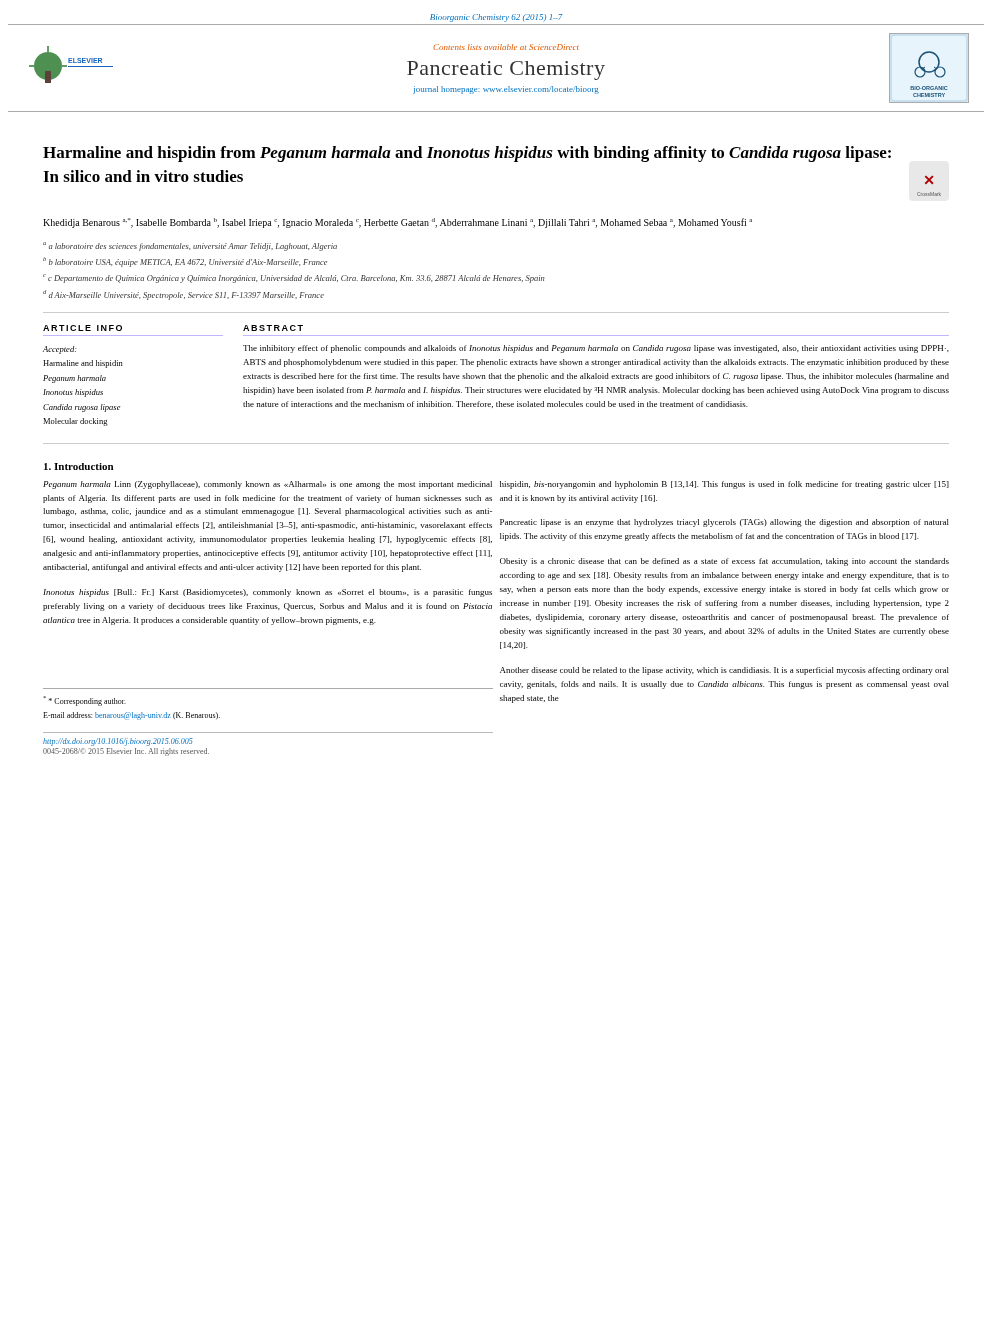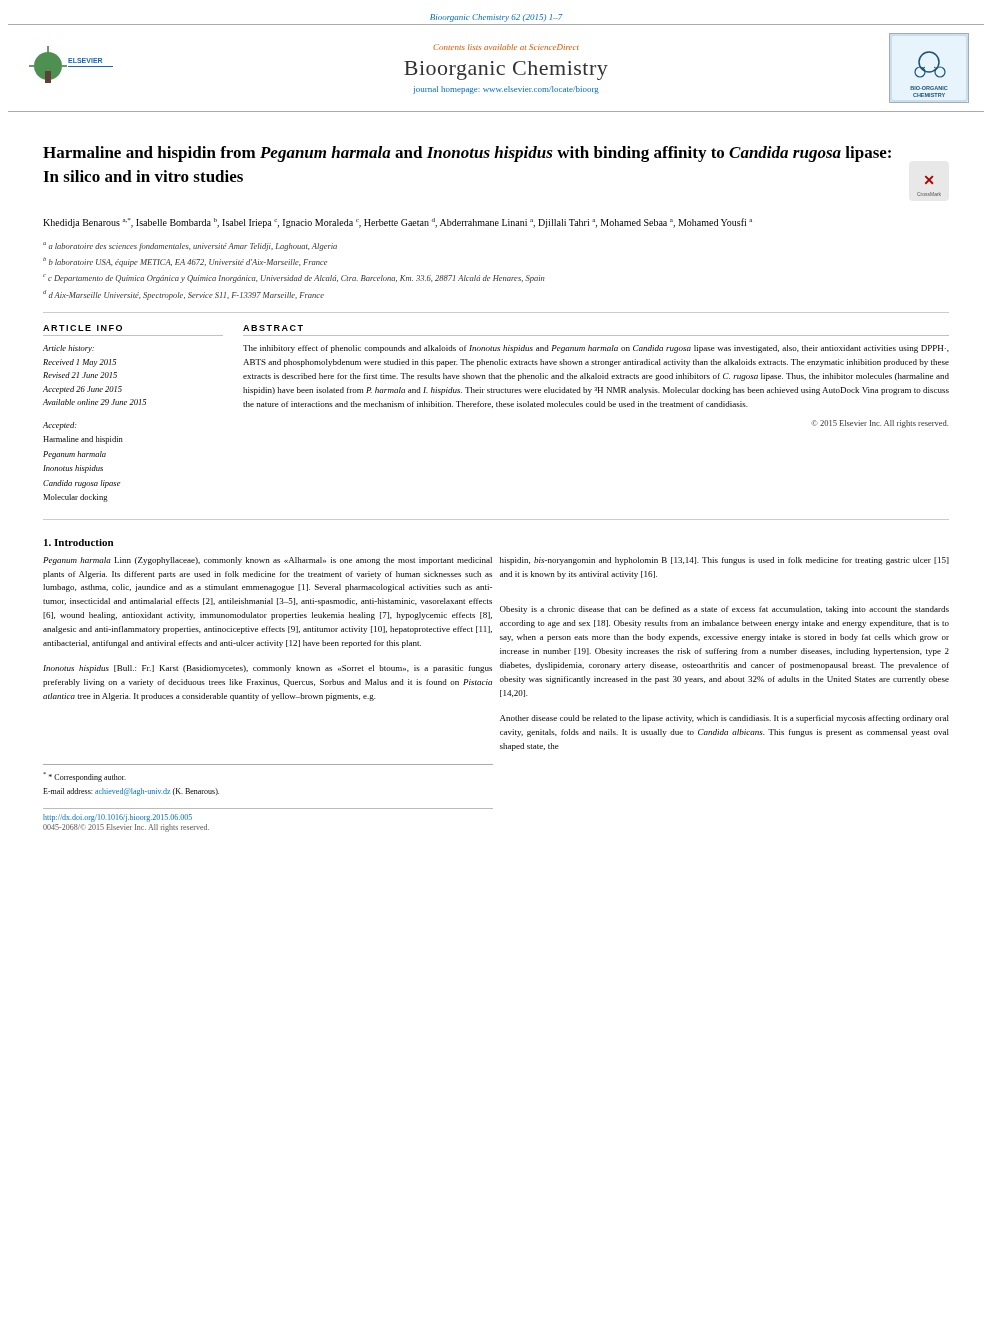--- a/index.html
+++ b/index.html
@@ -258,21 +258,21 @@
         <text x="40" y="22" font-family="Arial" font-size="7" font-weight="bold" fill="#1565c0">ELSEVIER</text>
         <rect x="40" y="25" width="45" height="1" fill="#1565c0"></rect>
       </svg>
     </div>
 
     <div class="header-center">
       <div class="sciencedirect-link">
         <span>Contents lists available at</span>
         <span style="color:#e05a00; font-style:italic;">ScienceDirect</span>
       </div>
-      <div class="journal-title-main">Bioorganic Chemistry</div>
+      <div class="journal-title-main">Pancreatic Chemistry</div>
       <div class="journal-homepage">
         <span>journal homepage: </span>
         <span style="color:#0070c0;">www.elsevier.com/locate/bioorg</span>
       </div>
     </div>
 
     <div class="header-logo-right">
       <div class="bio-organic-logo">
         <svg width="78" height="68" viewBox="0 0 78 68">
           <rect x="0" y="0" width="78" height="68" fill="#c8dff0" rx="2"></rect>
@@ -318,43 +318,35 @@
       <div><sup>c</sup> <span>c Departamento de Química Orgánica y Química Inorgánica, Universidad de Alcalá, Ctra. Barcelona, Km. 33.6, 28871 Alcalá de Henares, Spain</span></div>
       <div><sup>d</sup> <span>d Aix-Marseille Université, Spectropole, Service S11, F-13397 Marseille, France</span></div>
     </div>
 
     <hr class="divider-line">
 
     <div class="two-col">
 
       <div class="col-left">
         <div class="section-label">ARTICLE INFO</div>
-        <div class="article-info-block">
-          <div class="info-label">Article history:</div>
-          <div>Received 1 May 2015</div>
-          <div>Revised 21 June 2015</div>
-          <div>Accepted 26 June 2015</div>
-          <div>Available online 29 June 2015</div>
-        </div>
         <div class="keywords-block">
           <div class="kw-label">Accepted:</div>
           <div>Harmaline and hispidin</div>
           <div style="font-style:italic;">Peganum harmala</div>
           <div style="font-style:italic;">Inonotus hispidus</div>
           <div style="font-style:italic;">Candida rugosa lipase</div>
           <div>Molecular docking</div>
         </div>
       </div>
 
       <div class="col-right">
         <div class="section-label">ABSTRACT</div>
         <div class="abstract-text">
           The inhibitory effect of phenolic compounds and alkaloids of <em>Inonotus hispidus</em> and <em>Peganum harmala</em> on <em>Candida rugosa</em> lipase was investigated, also, their antioxidant activities using DPPH·, ABTS and phosphomolybdenum were studied in this paper. The phenolic extracts have shown a stronger antiradical activity than the alkaloids extracts. The enzymatic inhibition produced by these extracts is described here for the first time. The results have shown that the phenolic and the alkaloid extracts are good inhibitors of <em>C. rugosa</em> lipase. Thus, the inhibitor molecules (harmaline and hispidin) have been isolated from <em>P. harmala</em> and <em>I. hispidus</em>. Their structures were elucidated by ³H NMR analysis. Molecular docking has been achieved using AutoDock Vina program to discuss the nature of interactions and the mechanism of inhibition. Therefore, these isolated molecules could be used in the treatment of candidiasis.
         </div>
-        <div class="copyright-line">© 2015 Elsevier Inc. All rights reserved.</div>
       </div>
     </div>
 
     <hr class="divider-line" style="margin-top:14px;">
 
     <div class="intro-section">
       <div class="section-heading">1. Introduction</div>
 
       <div class="body-two-col">
 
@@ -367,37 +359,40 @@
             <em>Inonotus hispidus</em> [Bull.: Fr.] Karst (Basidiomycetes), commonly known as «Sorret el btoum», is a parasitic fungus preferably living on a variety of deciduous trees like Fraxinus, Quercus, Sorbus and Malus and it is found on <em>Pistacia atlantica</em> tree in Algeria. It produces a considerable quantity of yellow–brown pigments, e.g.
           </p>
 
           
           <div class="footnote-block" style="margin-top:60px;">
             <p>
               <sup>*</sup> <span>* Corresponding author.</span>
             </p>
             <p>
               <span>E-mail address:</span>
-              <span style="color:#0070c0;">achieved@lagh-univ.dz</span>
+              <span style="color:#0070c0;">benarous@lagh-univ.dz</span>
               <span>(K. Benarous).</span>
             </p>
           </div>
 
           
           <div class="footer-links">
-            <p><span style="color:#0070c0;">http://dx.doi.org/10.1016/j.bioorg.2015.06.005</span></p>
+            <p><span style="color:#0070c0;font-style:italic;">http://dx.doi.org/10.1016/j.bioorg.2015.06.005</span></p>
             <p>0045-2068/© 2015 Elsevier Inc. All rights reserved.</p>
           </div>
         </div>
 
         <div class="body-col">
           <p class="body-text">
             hispidin, <em>bis</em>-noryangomin and hypholomin B [13,14]. This fungus is used in folk medicine for treating gastric ulcer [15] and it is known by its antiviral activity [16].
           </p>
           <br>
+          <p class="body-text">
+            Pancreatic lipase is an enzyme that hydrolyzes triacyl glycerols (TAGs) allowing the digestion and absorption of natural lipids. The activity of this enzyme greatly affects the metabolism of fat and the concentration of TAGs in blood [17].
+          </p>
           <br>
           <p class="body-text">
             Obesity is a chronic disease that can be defined as a state of excess fat accumulation, taking into account the standards according to age and sex [18]. Obesity results from an imbalance between energy intake and energy expenditure, that is to say, when a person eats more than the body expends, excessive energy intake is stored in body fat cells which grow or increase in number [19]. Obesity increases the risk of suffering from a number diseases, including hypertension, type 2 diabetes, dyslipidemia, coronary artery disease, osteoarthritis and cancer of postmenopausal breast. The prevalence of obesity was significantly increased in the past 30 years, and about 32% of adults in the United States are currently obese [14,20].
           </p>
           <br>
           <p class="body-text">
             Another disease could be related to the lipase activity, which is candidiasis. It is a superficial mycosis affecting ordinary oral cavity, genitals, folds and nails. It is usually due to <em>Candida albicans</em>. This fungus is present as commensal yeast oval shaped state, the
           </p>
         </div>
       </div>

